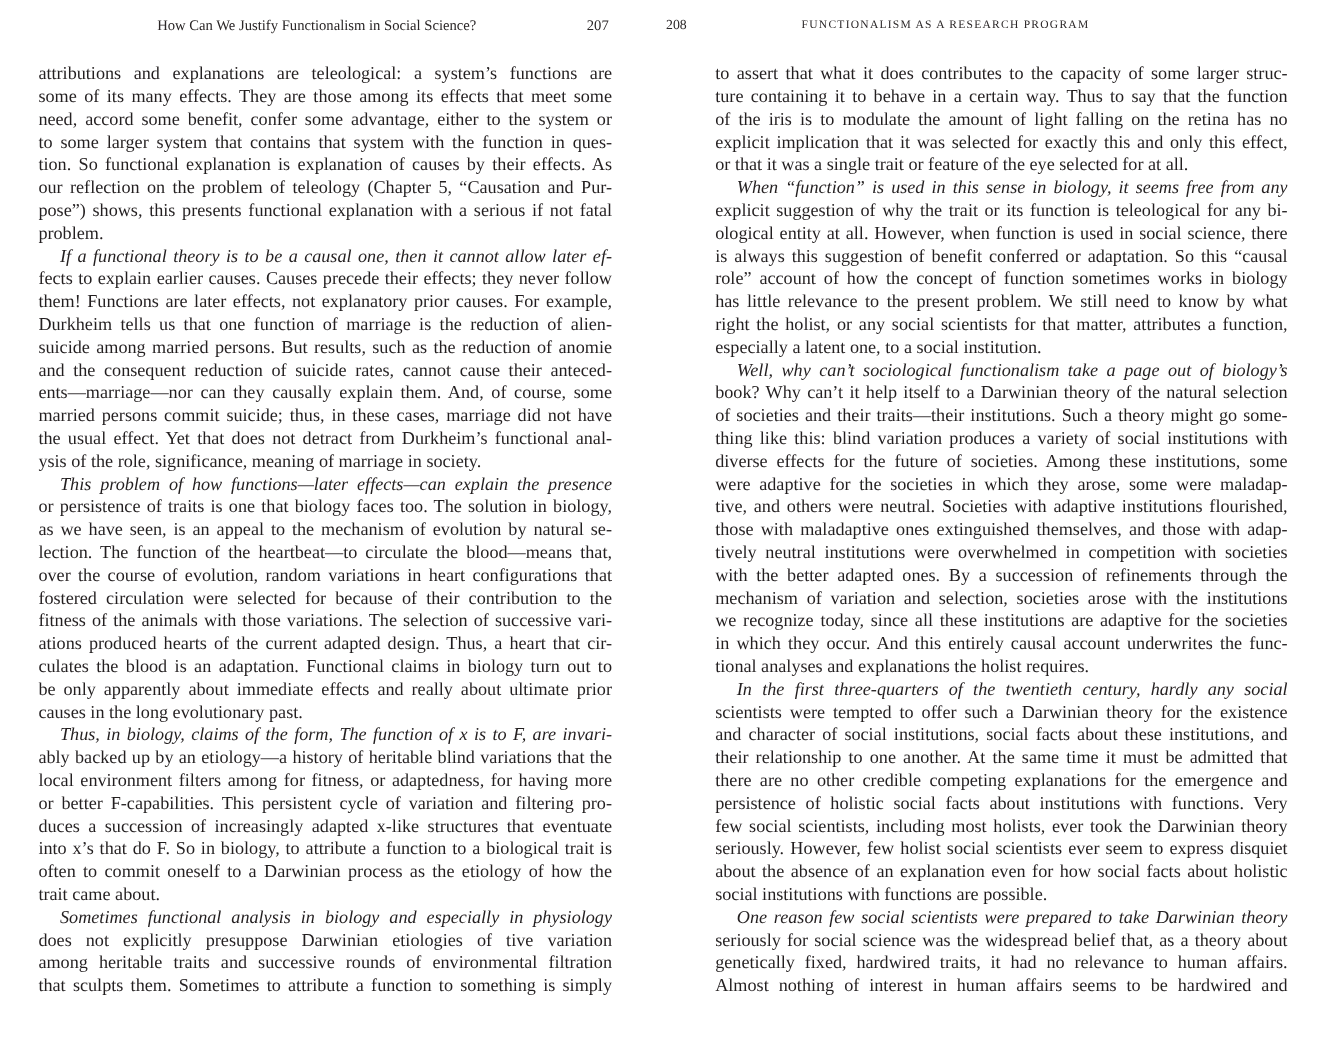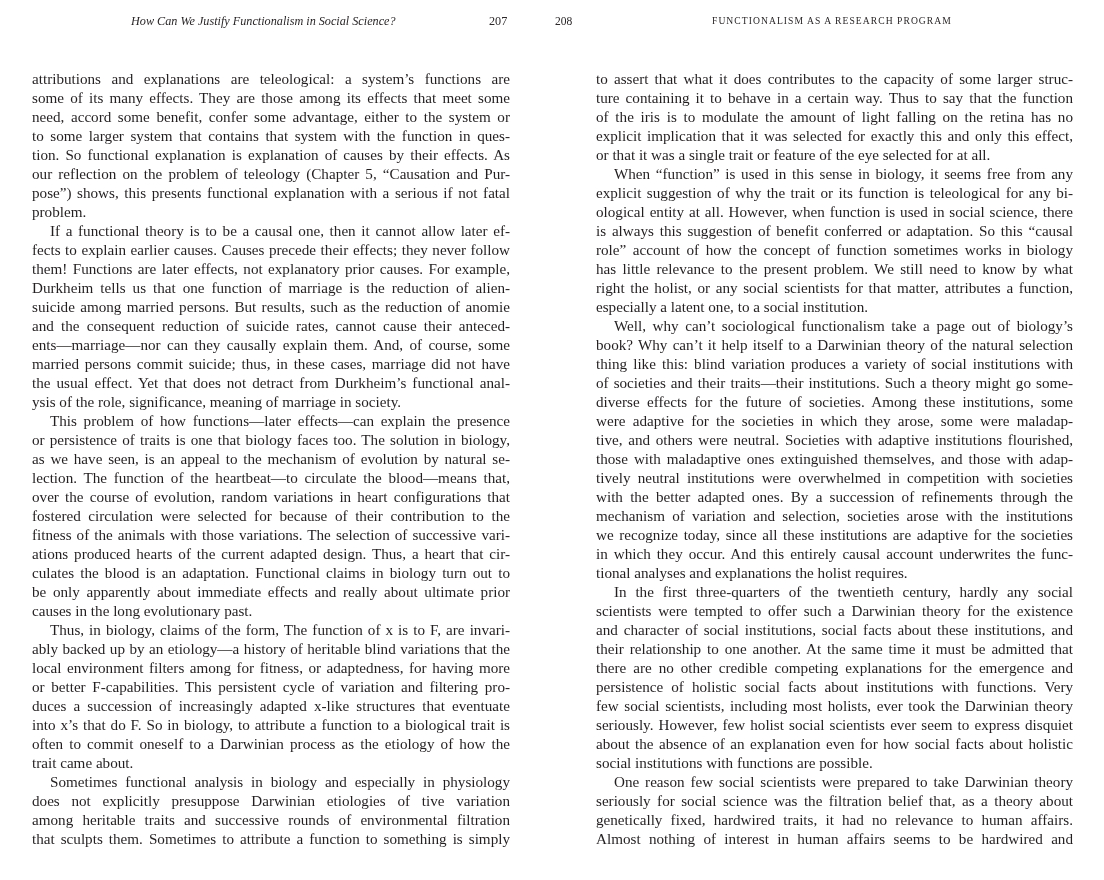--- a/index.html
+++ b/index.html
@@ -2,30 +2,30 @@
 <html><head>
 <meta charset="utf-8">
 <style>
   html, body { margin: 0; padding: 0; background: #ffffff; }
   body { width: 1104px; height: 880px; overflow: hidden; position: relative;
          font-family: "Liberation Serif", "DejaVu Serif", serif; color: #231f20; }
   .page { position: absolute; top: 0; height: 880px; }
   .page.left { left: 0; width: 552px; }
   .page.right { left: 552px; width: 552px; }
   .running-head { position: absolute; top: 12px; height: 18px; font-size: 12.2px; line-height: 18px; color: #2a2627; }
-  .left .running-title { position: absolute; left: 131px; font-style: italic; white-space: nowrap; }
+  .left .running-title { position: absolute; left: 131px; white-space: nowrap; }
   .left .folio { position: absolute; left: 489px; }
   .right .folio { position: absolute; left: 3px; font-size: 11.5px; }
-  .right .running-title { position: absolute; left: 116px; font-size: 9.6px; letter-spacing: 1.05px; white-space: nowrap; text-transform: uppercase; margin-left: 44px; }
-  .body-text { position: absolute; top: 69px; font-size: 15.15px; line-height: 19px; }
+  .right .running-title { position: absolute; left: 116px; font-size: 9.6px; letter-spacing: 1.05px; white-space: nowrap; text-transform: uppercase; }
+  .body-text { position: absolute; top: 52px; font-size: 15.15px; line-height: 19px; }
   .left .body-text { left: 32px; width: 478px; }
   .right .body-text { left: 4px; width: 477px; margin-left: 40px; }
   .line { display: block; text-align: justify; text-align-last: justify; white-space: nowrap; height: 19px; overflow: hidden; }
   .line.last { text-align-last: left; }
-  .line.indent { padding-left: 18px; }
+  .line.indent { padding-left: 18px; font-style: italic; }
 </style>
 </head>
 <body>
 
 <div class="page left">
   <div class="running-head">
     <span class="running-title">How Can We Justify Functionalism in Social Science?</span>
     <span class="folio">207</span>
   </div>
   <div class="body-text" id="left-body">
@@ -87,22 +87,22 @@
       <span class="line indent">When “function” is used in this sense in biology, it seems free from any</span>
       <span class="line">explicit suggestion of why the trait or its function is teleological for any bi-</span>
       <span class="line">ological entity at all. However, when function is used in social science, there</span>
       <span class="line">is always this suggestion of benefit conferred or adaptation. So this “causal</span>
       <span class="line">role” account of how the concept of function sometimes works in biology</span>
       <span class="line">has little relevance to the present problem. We still need to know by what</span>
       <span class="line">right the holist, or any social scientists for that matter, attributes a function,</span>
       <span class="line last">especially a latent one, to a social institution.</span>
       <span class="line indent">Well, why can’t sociological functionalism take a page out of biology’s</span>
       <span class="line">book? Why can’t it help itself to a Darwinian theory of the natural selection</span>
+      <span class="line">of societies and their traits—their institutions. Such a theory might go some-</span>
       <span class="line">thing like this: blind variation produces a variety of social institutions with</span>
-      <span class="line">of societies and their traits—their institutions. Such a theory might go some-</span>
       <span class="line">diverse effects for the future of societies. Among these institutions, some</span>
       <span class="line">were adaptive for the societies in which they arose, some were maladap-</span>
       <span class="line">tive, and others were neutral. Societies with adaptive institutions flourished,</span>
       <span class="line">those with maladaptive ones extinguished themselves, and those with adap-</span>
       <span class="line">tively neutral institutions were overwhelmed in competition with societies</span>
       <span class="line">with the better adapted ones. By a succession of refinements through the</span>
       <span class="line">mechanism of variation and selection, societies arose with the institutions</span>
       <span class="line">we recognize today, since all these institutions are adaptive for the societies</span>
       <span class="line">in which they occur. And this entirely causal account underwrites the func-</span>
       <span class="line last">tional analyses and explanations the holist requires.</span>
@@ -110,17 +110,17 @@
       <span class="line">scientists were tempted to offer such a Darwinian theory for the existence</span>
       <span class="line">and character of social institutions, social facts about these institutions, and</span>
       <span class="line">their relationship to one another. At the same time it must be admitted that</span>
       <span class="line">there are no other credible competing explanations for the emergence and</span>
       <span class="line">persistence of holistic social facts about institutions with functions. Very</span>
       <span class="line">few social scientists, including most holists, ever took the Darwinian theory</span>
       <span class="line">seriously. However, few holist social scientists ever seem to express disquiet</span>
       <span class="line">about the absence of an explanation even for how social facts about holistic</span>
       <span class="line last">social institutions with functions are possible.</span>
       <span class="line indent">One reason few social scientists were prepared to take Darwinian theory</span>
-      <span class="line">seriously for social science was the filtration belief that, as a theory about</span>
+      <span class="line">seriously for social science was the widespread belief that, as a theory about</span>
       <span class="line">genetically fixed, hardwired traits, it had no relevance to human affairs.</span>
       <span class="line">Almost nothing of interest in human affairs seems to be hardwired and</span>
     </div>
 </div>
 
 </body></html>

